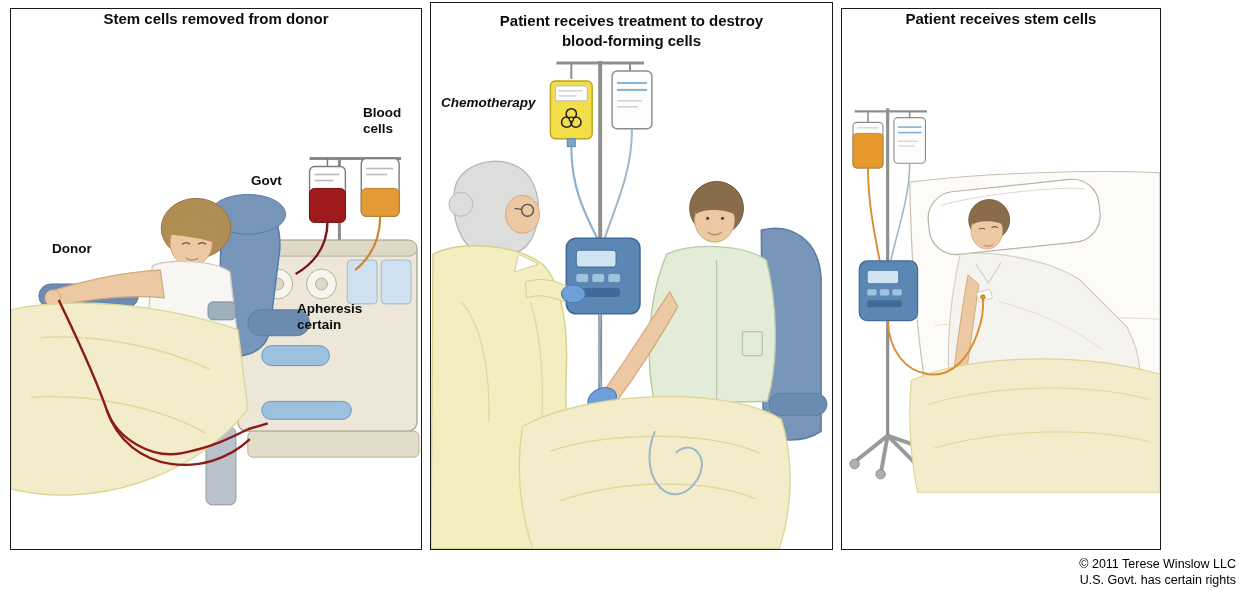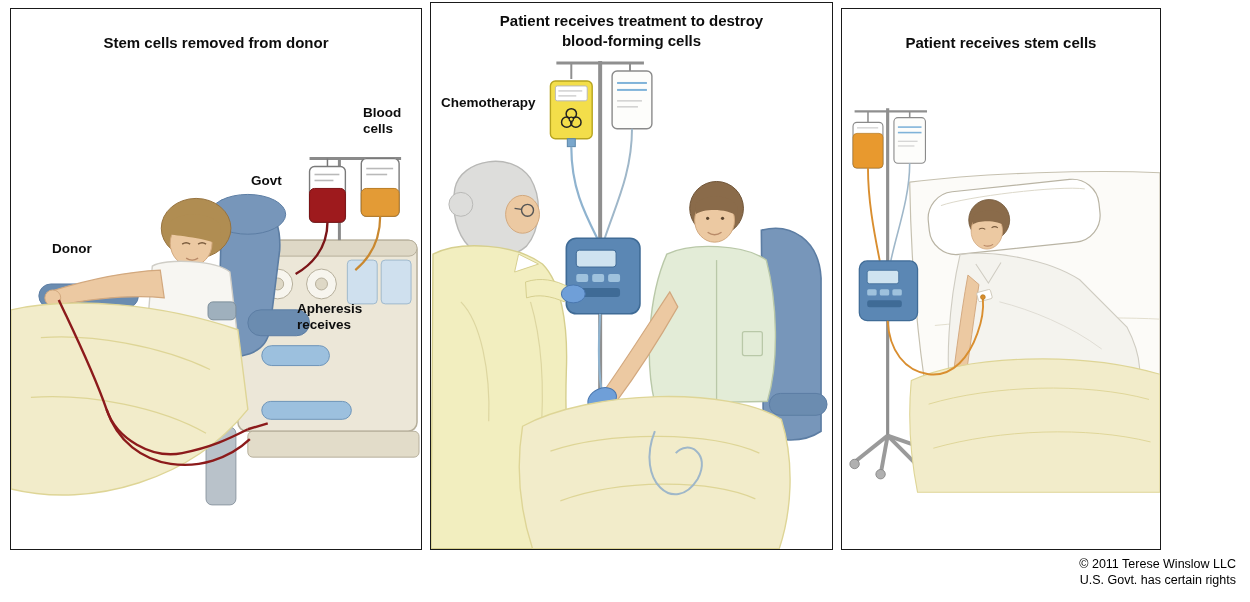--- a/index.html
+++ b/index.html
@@ -5,21 +5,21 @@
   html,body{margin:0;padding:0;background:#fff;}
   .stage{
     position:relative;width:1250px;height:602px;background:#ffffff;
     font-family:"Liberation Sans", sans-serif;color:#0d0d0d;overflow:hidden;
   }
   .panel{position:absolute;border:1.6px solid #1a1a1a;background:#fff;box-sizing:border-box;}
   #panel-donor{left:10px;top:8px;width:412px;height:542px;}
   #panel-treatment{left:430px;top:2px;width:403px;height:548px;padding-left:44px;}
   #panel-receive{left:841px;top:8px;width:320px;height:542px;}
   .panel-title{
-    position:absolute;top:24px;left:0;width:100%;text-align:center;
+    position:absolute;top:0;left:0;width:100%;text-align:center;
     font-weight:bold;font-size:15px;line-height:1.3;z-index:5;
   }
   #panel-treatment .panel-title{top:8px;}
   .panel-title .inner{display:inline-block;max-width:300px;}
   .fig-label{
     position:absolute;font-weight:bold;font-size:13.5px;line-height:1.15;z-index:6;
   }
   .illustration{position:absolute;left:0;top:0;width:100%;height:100%;}
   .copyright{
     position:absolute;right:14px;top:556px;text-align:right;
@@ -105,21 +105,21 @@
       <g>
         <path d="M48,292 C62,322 82,362 96,402 C106,432 142,452 172,446 C202,440 218,432 238,422" fill="none" stroke="#8c1a1b" stroke-width="2.4"></path>
         <path d="M96,402 C118,468 198,472 240,432" fill="none" stroke="#8c1a1b" stroke-width="2.4"></path>
         <path d="M238,422 L258,416" fill="none" stroke="#8c1a1b" stroke-width="2.4"></path>
       </g>
     </svg>
 
     <div class="fig-label" style="left:41px;top:232px;">Donor</div>
     <div class="fig-label" style="left:240px;top:164px;">Govt</div>
     <div class="fig-label" style="left:352px;top:96px;width:54px;">Blood cells</div>
-    <div class="fig-label" style="left:286px;top:292px;width:100px;">Apheresis receives</div>
+    <div class="fig-label" style="left:286px;top:292px;width:100px;">Apheresis certain</div>
   </div>
 
   <div class="panel" id="panel-treatment">
     <div class="panel-title">
       <span class="inner">Patient receives treatment to destroy blood-forming cells</span>
     </div>
 
     <svg class="illustration" viewBox="0 0 403 548">
 
       <g>
@@ -198,21 +198,21 @@
       </g>
 
       <g>
         <path d="M92,425 C160,388 300,385 352,418 C366,462 362,512 350,548 L102,548 C88,505 86,462 92,425 Z" fill="#f2ecca" stroke="#ded596" stroke-width="1.4"></path>
         <path d="M120,450 C180,430 280,430 330,452" fill="none" stroke="#ded596" stroke-width="1.2"></path>
         <path d="M130,500 C190,478 280,478 326,498" fill="none" stroke="#ded596" stroke-width="1.2"></path>
         <path d="M225,430 C205,480 245,515 268,478 C282,452 258,438 246,452" fill="none" stroke="#9fb7c9" stroke-width="2"></path>
       </g>
     </svg>
 
-    <div class="fig-label" style="left:10px;top:92px;">Chemotherapy</div>
+    <div class="fig-label" style="left:10px;top:92px;font-style:italic;">Chemotherapy</div>
   </div>
 
   <div class="panel" id="panel-receive">
     <div class="panel-title">
       <span class="inner">Patient receives stem cells</span>
     </div>
 
     <svg class="illustration" viewBox="0 0 404 542">
 
       <g>

